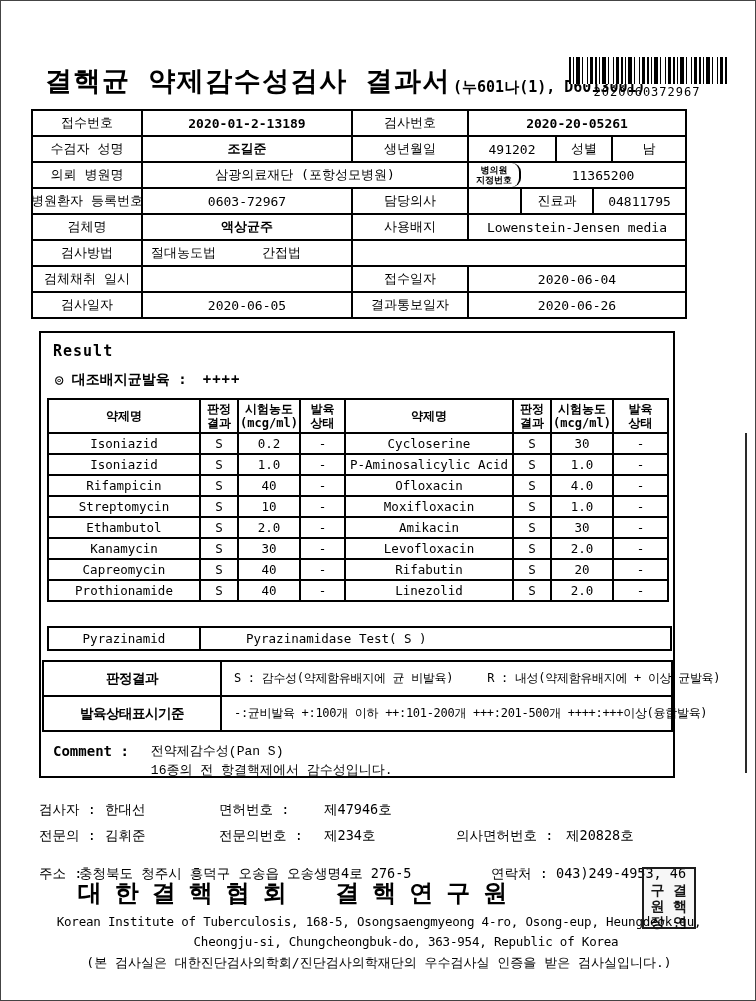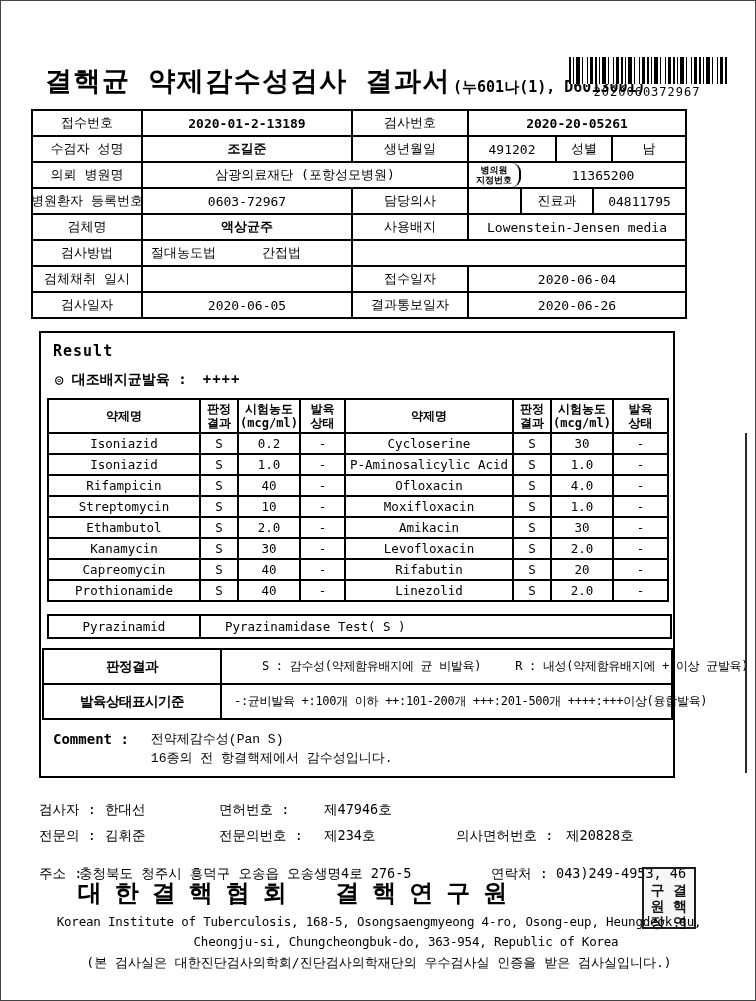--- a/index.html
+++ b/index.html
@@ -42,27 +42,27 @@
     border:2.5px solid #000;box-sizing:border-box;padding-top:9px;}
   .result-heading{margin-left:12px;font-size:15px;font-weight:bold;letter-spacing:1px;}
   .control-line{margin:11px 0 9px 14px;font-size:14px;font-weight:bold;display:flex;}
   .control-value{margin-left:16px;letter-spacing:1px;}
 
   table.drug{border-collapse:collapse;margin-left:6px;border:2.5px solid #000;table-layout:fixed;}
   table.drug th,table.drug td{border:2px solid #000;text-align:center;padding:0;overflow:hidden;}
   table.drug th{font-size:12px;font-weight:bold;white-space:pre-line;line-height:1.2;height:32px;}
   table.drug td{font-size:12.5px;height:19px;white-space:nowrap;}
 
-  .pyr-row{margin:12px 0 0 6px;width:621px;border:2.5px solid #000;display:flex;height:21px;box-sizing:content-box;}
+  .pyr-row{margin:24px 0 0 6px;width:621px;border:2.5px solid #000;display:flex;height:21px;box-sizing:content-box;gap:21px;}
   .pyr-label{flex:0 0 150px;border-right:2px solid #000;display:flex;align-items:center;justify-content:center;font-size:12.5px;}
   .pyr-value{flex:1;display:flex;align-items:center;padding-left:24px;font-size:12.5px;}
 
   .legend{margin:9px 0 0 1px;width:631px;border:2.5px solid #000;box-sizing:border-box;}
   .legend-row{display:flex;height:33px;}
-  .legend-row:first-child{border-bottom:2.5px solid #000;gap:28px;}
+  .legend-row:first-child{border-bottom:2.5px solid #000;}
   .legend-label{flex:0 0 176px;border-right:2.5px solid #000;display:flex;align-items:center;justify-content:center;
     font-size:13.5px;font-weight:bold;letter-spacing:-0.5px;white-space:nowrap;}
   .legend-text{flex:1;display:flex;align-items:center;padding-left:12px;font-size:12px;white-space:nowrap;letter-spacing:-0.3px;}
   .legend-text .gap{display:inline-block;width:34px;}
 
   .comment{display:flex;margin:11px 0 0 12px;}
   .comment-label{font-size:14px;font-weight:bold;white-space:nowrap;}
   .comment-body{margin-left:22px;font-size:13px;line-height:1.45;font-family:Liberation Mono, monospace;}
 
   .artifact-line{position:absolute;left:744px;top:432px;width:2px;height:340px;background:#2a2a2a;}

